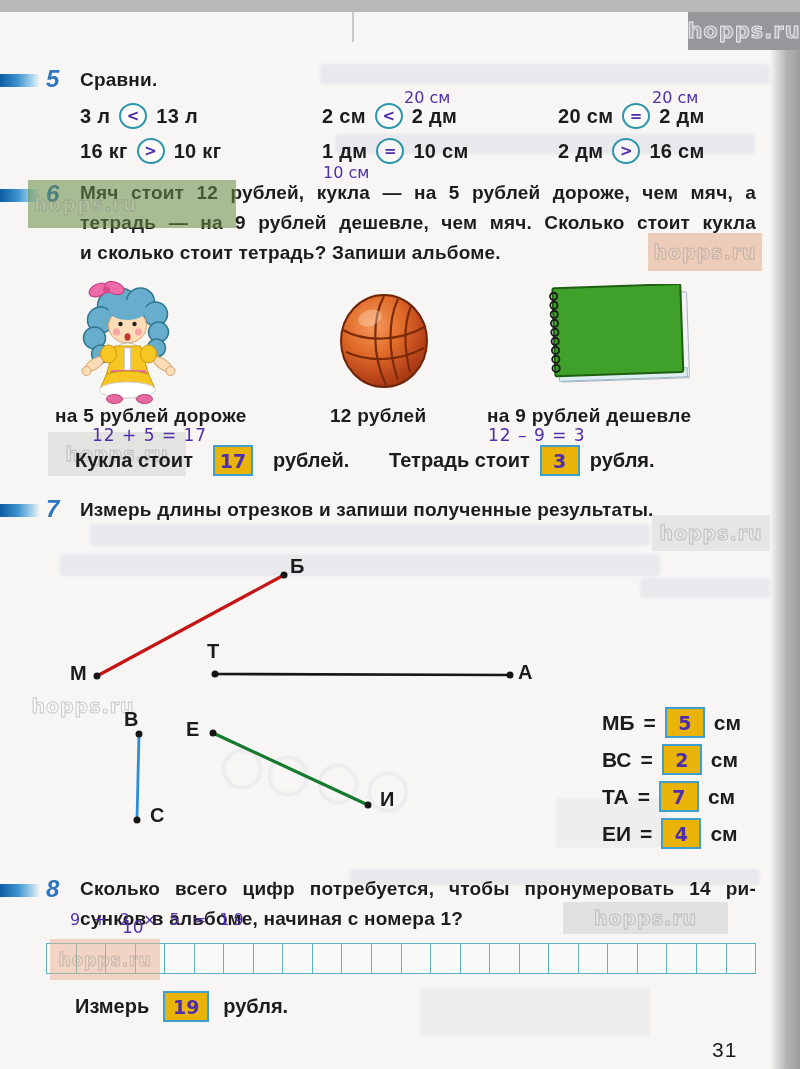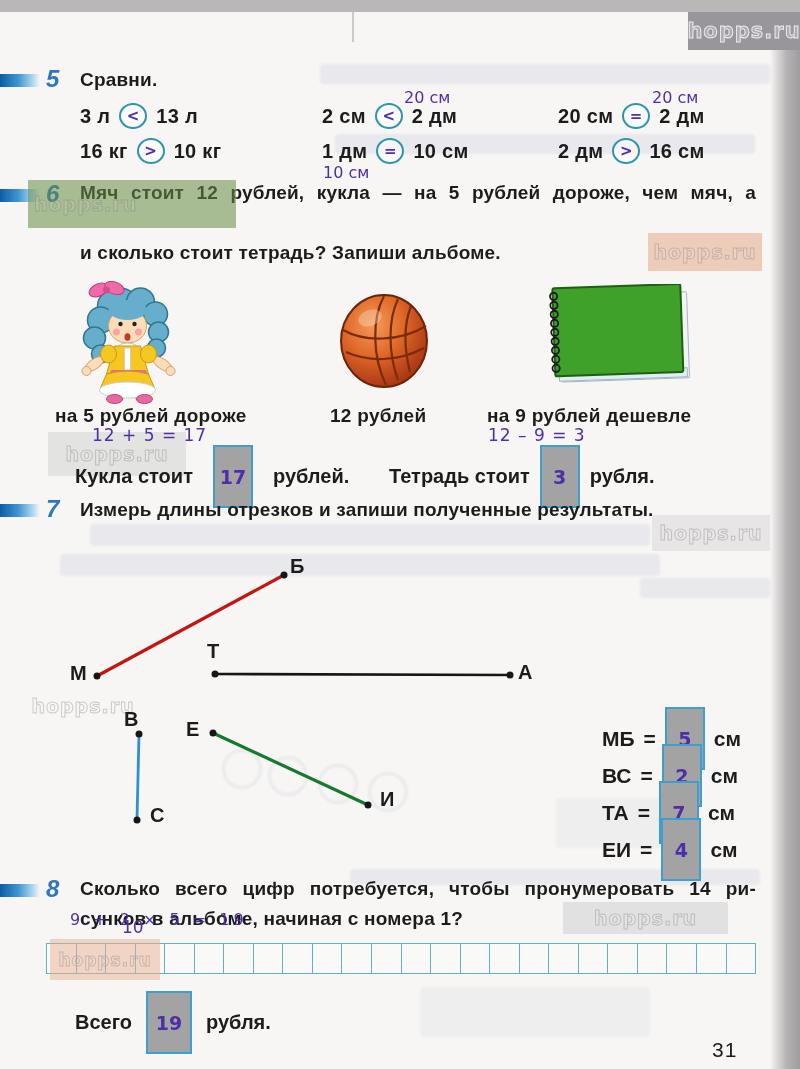--- a/index.html
+++ b/index.html
@@ -24,22 +24,22 @@
   .circle{width:24px;height:22px;border:2px solid #2d95aa;border-radius:50%;
       display:flex;align-items:center;justify-content:center;background:rgba(255,255,255,.55);}
   .hand{font-family:"DejaVu Sans",sans-serif;color:#4f2fa8;}
   .circle .hand{font-size:15px;font-weight:bold;}
   .note{position:absolute;font-size:16px;}
   
   .jline{position:absolute;left:80px;width:676px;font-size:19px;font-weight:600;
       text-align:justify;text-align-last:justify;letter-spacing:.2px;}
   .jlast{text-align:left;text-align-last:left;}
   
-  .ansbox{min-width:30px;height:27px;border:2px solid #3e9ecf;background:#a3a3a3;
-      display:inline-flex;align-items:center;justify-content:center;padding:16px 3px;
+  .ansbox{min-width:30px;height:27px;border:2px solid #3e9ecf;background:#eab308;
+      display:inline-flex;align-items:center;justify-content:center;padding:0 3px;
       font-size:19px;font-weight:bold;}
   .ansline{position:absolute;display:flex;align-items:center;gap:10px;font-size:20px;font-weight:600;}
   .work{position:absolute;font-size:17px;letter-spacing:1px;}
   .itemlabel{position:absolute;font-size:19px;font-weight:600;letter-spacing:.3px;}
   
   .ptlabel{position:absolute;font-size:20px;font-weight:bold;}
   .res{position:absolute;left:602px;display:flex;align-items:center;gap:9px;font-size:21px;font-weight:600;}
   
   .grid{position:absolute;left:46px;top:931px;width:710px;height:31px;display:flex;
       border:1px solid #5fb5bf;box-sizing:border-box;background:rgba(255,255,255,.3);}
@@ -123,20 +123,21 @@
   </div>
 
   <div class="note hand" style="left:404px;top:76px;">20 см</div>
   <div class="note hand" style="left:652px;top:76px;">20 см</div>
   <div class="note hand" style="left:323px;top:151px;">10 см</div>
 
   <div class="bar" style="top:177px;"></div>
   <div class="exnum" style="left:46px;top:168px;">6</div>
 
   <div class="jline" style="top:170px;">Мяч стоит 12 рублей, кукла — на 5 рублей дороже, чем мяч, а</div>
+  <div class="jline" style="top:200px;">тетрадь — на 9 рублей дешевле, чем мяч. Сколько стоит кукла</div>
   <div class="jline jlast" style="top:230px;">и сколько стоит тетрадь? Запиши альбоме.</div>
 
   <div class="abs wm wm-faint" style="left:28px;top:168px;width:202px;height:48px;background:rgba(104,140,70,.55);font-size:19px;justify-content:flex-start;padding-left:6px;">
     <span>hopps.ru</span>
   </div>
   <div class="abs wm wm-faint" style="left:648px;top:221px;width:114px;height:38px;background:rgba(236,199,178,.88);font-size:19px;">
     <span>hopps.ru</span>
   </div>
 
   <div class="abs" style="left:68px;top:264px;">
@@ -357,21 +358,21 @@
       <div class="cell"></div>
       <div class="cell"></div>
       <div class="cell"></div>
     </div>
   <div class="abs wm wm-faint" style="left:50px;top:927px;width:110px;height:41px;background:rgba(233,175,146,.5);font-size:17px;">
     <span>hopps.ru</span>
   </div>
   <div class="abs hand" style="left:70px;top:898px;font-size:16px;letter-spacing:4px;">9 + 2 × 5 = 19</div>
 
   <div class="ansline" style="left:75px;top:979px;gap:14px;">
-    <span>Всего</span>
+    <span>Измерь</span>
     <span class="ansbox" style="min-width:36px;">
         <span class="hand">19</span>
       </span>
     <span>рубля.</span>
   </div>
 
   <div class="pageno" style="left:712px;top:1026px;">31</div>
 
 </div>
 

